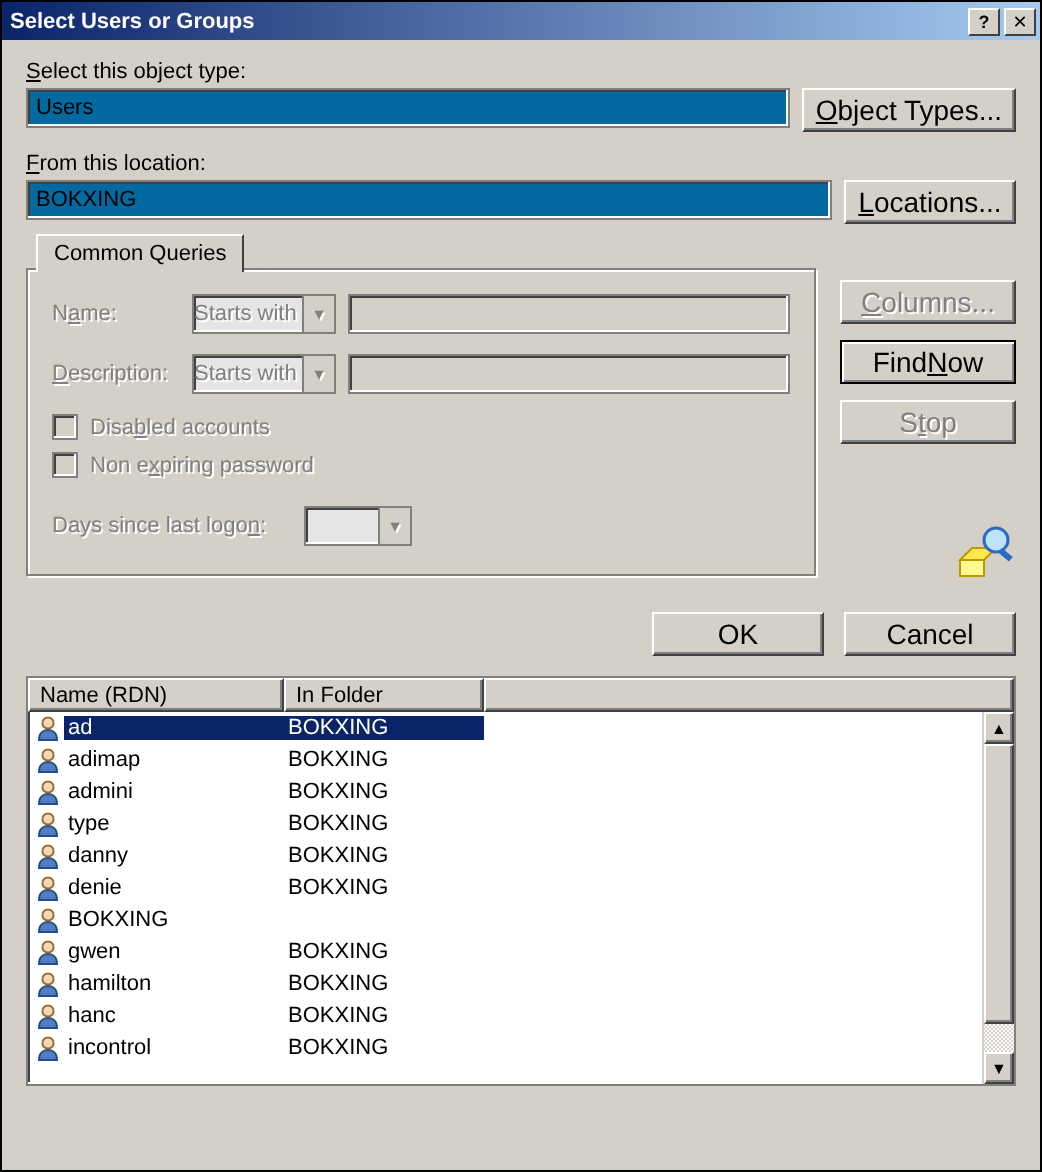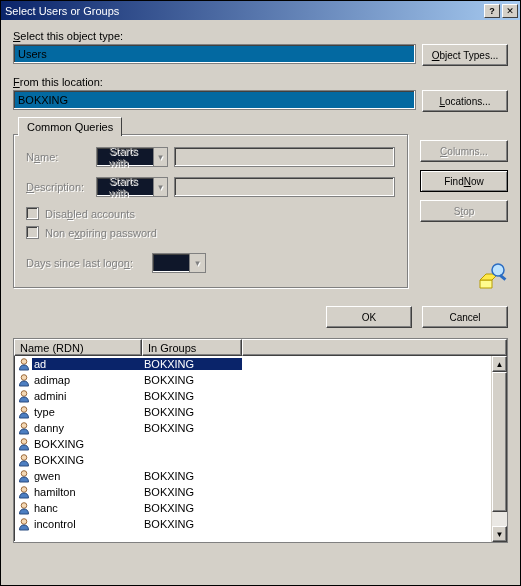--- a/index.html
+++ b/index.html
@@ -16,21 +16,21 @@
   .titlebar {
     background: linear-gradient(to right, #0a246a, #a6caf0);
     height: 19px;
     display: flex;
     align-items: center;
     justify-content: space-between;
     padding: 0 2px;
   }
   .titlebar-text {
     color: #fff;
-    font-weight: normal;
+    font-weight: bold;
     padding-left: 2px;
   }
   .titlebar-buttons { display: flex; gap: 0; }
   .titlebar-btn {
     width: 16px; height: 14px;
     background: #d4d0c8;
     border: 1px solid #fff;
     border-right-color: #404040;
     border-bottom-color: #404040;
     display: flex; align-items: center; justify-content: center;
@@ -58,21 +58,21 @@
     overflow: hidden;
     display: flex; align-items: center;
   }
   .btn {
     background: #d4d0c8;
     border: 1px solid #fff;
     border-right-color: #404040;
     border-bottom-color: #404040;
     box-shadow: inset -1px -1px 0 #808080;
     min-width: 86px; height: 22px;
-    font-size: 10px;
+    font-size: 14px;
     font-family: Tahoma, Arial, sans-serif;
     display: inline-flex; align-items:center; justify-content:center;
     padding: 0 6px;
     cursor: default;
   }
   .btn-default {
     border: 1px solid #000;
     box-shadow: inset 1px 1px 0 #fff, inset -1px -1px 0 #808080;
   }
   .btn-disabled { color: #808080; text-shadow: 1px 1px 0 #fff; }
@@ -97,25 +97,25 @@
     display: flex;
     gap: 12px;
     align-items: flex-start;
   }
   .query-left { flex: 1; }
   .query-right { width: 88px; display: flex; flex-direction: column; gap: 8px; align-items: stretch; padding-top: 0; }
   .form-row { display: flex; align-items: center; gap: 6px; margin-bottom: 10px; }
   .form-row .lbl { width: 64px; color: #808080; text-shadow: 1px 1px 0 #fff; }
   .combo-dis {
     height: 20px; width: 72px;
-    background: #0f172a;
+    background: #e5e5e5;
     border: 1px solid #808080;
     box-shadow: inset -1px -1px 0 #fff, inset 1px 1px 0 #404040;
     display: flex; align-items: center; justify-content: space-between;
-    padding-left: 12px;
+    padding-left: 0;
     color: #808080; text-shadow: 1px 1px 0 #fff;
   }
   .combo-arrow {
     width: 16px; height: 100%;
     background: #d4d0c8;
     border-left: 1px solid #808080;
     display:flex;align-items:center;justify-content:center;
   }
   .combo-arrow::after { content: "▾"; color: #808080; font-size: 9px; }
   .text-dis {
@@ -295,21 +295,21 @@
   </div>
 
   <div class="okcancel">
     <div class="btn">OK</div>
     <div class="btn">Cancel</div>
   </div>
 
   <div class="results">
     <div class="results-header">
       <div class="col-header col-name">Name (RDN)</div>
-      <div class="col-header col-folder">In Groups</div>
+      <div class="col-header col-folder">In Folder</div>
       <div class="col-header col-rest"></div>
     </div>
     <div class="results-body">
       <div id="rows">
           <div class="result-row selected">
             <span class="cell-icon user-icon">
               <svg viewBox="0 0 14 14">
                 <circle cx="7" cy="4.5" r="2.8" fill="#f5d9b5" stroke="#9b6a3b"></circle>
                 <path d="M2.5 13 C2.5 9.5 4.5 8 7 8 C9.5 8 11.5 9.5 11.5 13 Z" fill="#4d7fc2" stroke="#2a4c80"></path>
               </svg>
@@ -357,20 +357,21 @@
             <span class="cell-name">danny</span>
             <span class="cell-folder">BOKXING</span>
           </div>
           <div class="result-row">
             <span class="cell-icon user-icon">
               <svg viewBox="0 0 14 14">
                 <circle cx="7" cy="4.5" r="2.8" fill="#f5d9b5" stroke="#9b6a3b"></circle>
                 <path d="M2.5 13 C2.5 9.5 4.5 8 7 8 C9.5 8 11.5 9.5 11.5 13 Z" fill="#4d7fc2" stroke="#2a4c80"></path>
               </svg>
             </span>
+            <span class="cell-name">denie</span>
             <span class="cell-folder">BOKXING</span>
           </div>
           <div class="result-row">
             <span class="cell-icon user-icon">
               <svg viewBox="0 0 14 14">
                 <circle cx="7" cy="4.5" r="2.8" fill="#f5d9b5" stroke="#9b6a3b"></circle>
                 <path d="M2.5 13 C2.5 9.5 4.5 8 7 8 C9.5 8 11.5 9.5 11.5 13 Z" fill="#4d7fc2" stroke="#2a4c80"></path>
               </svg>
             </span>
             <span class="cell-folder">BOKXING</span>

